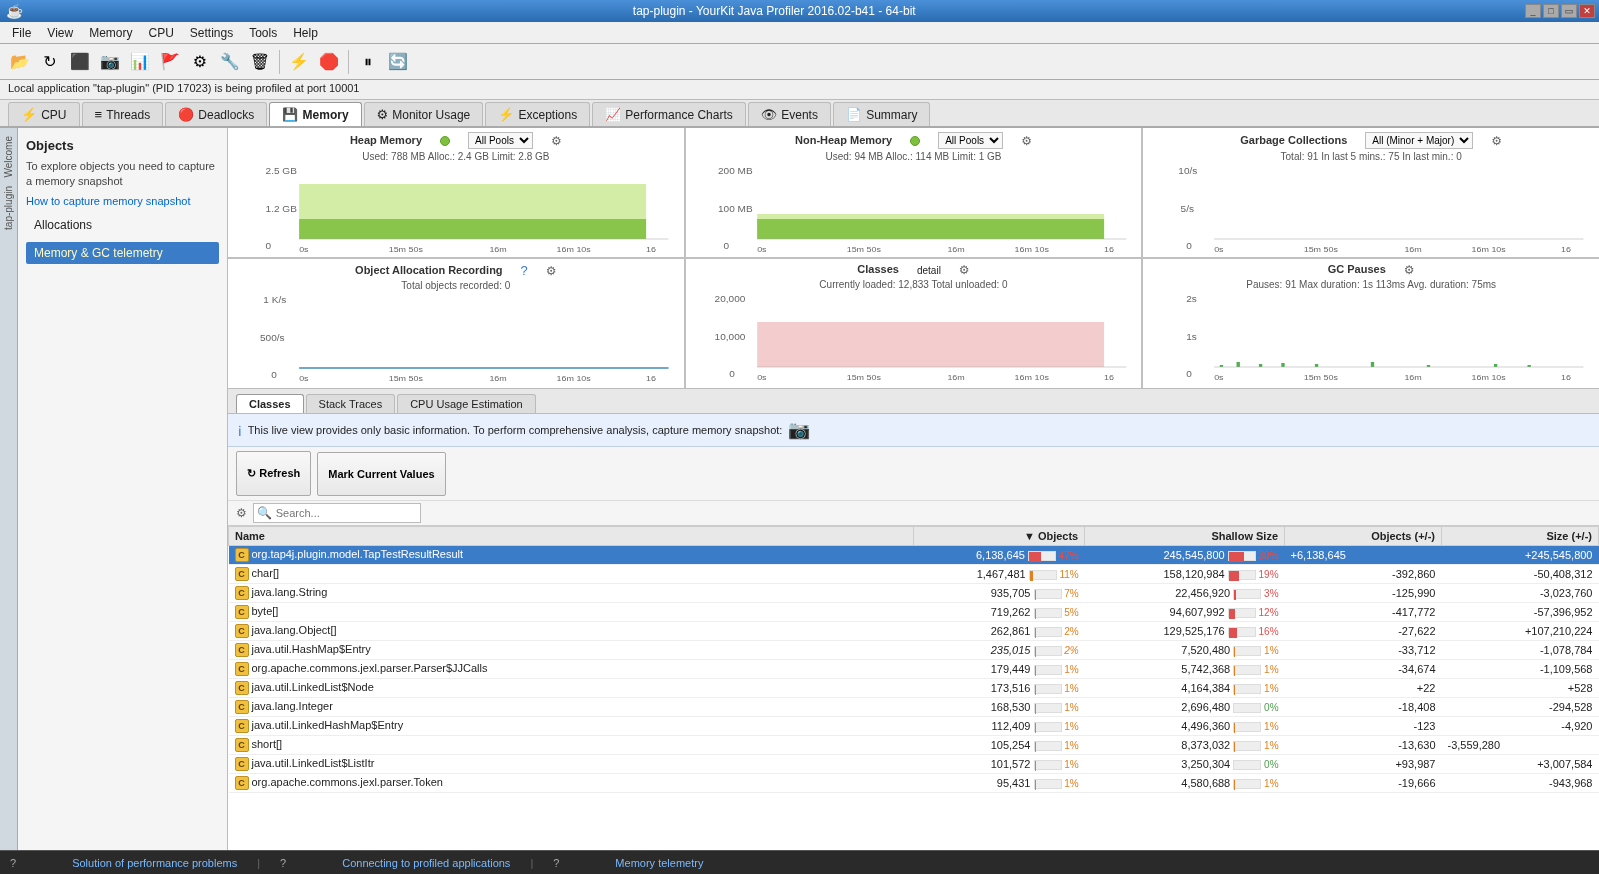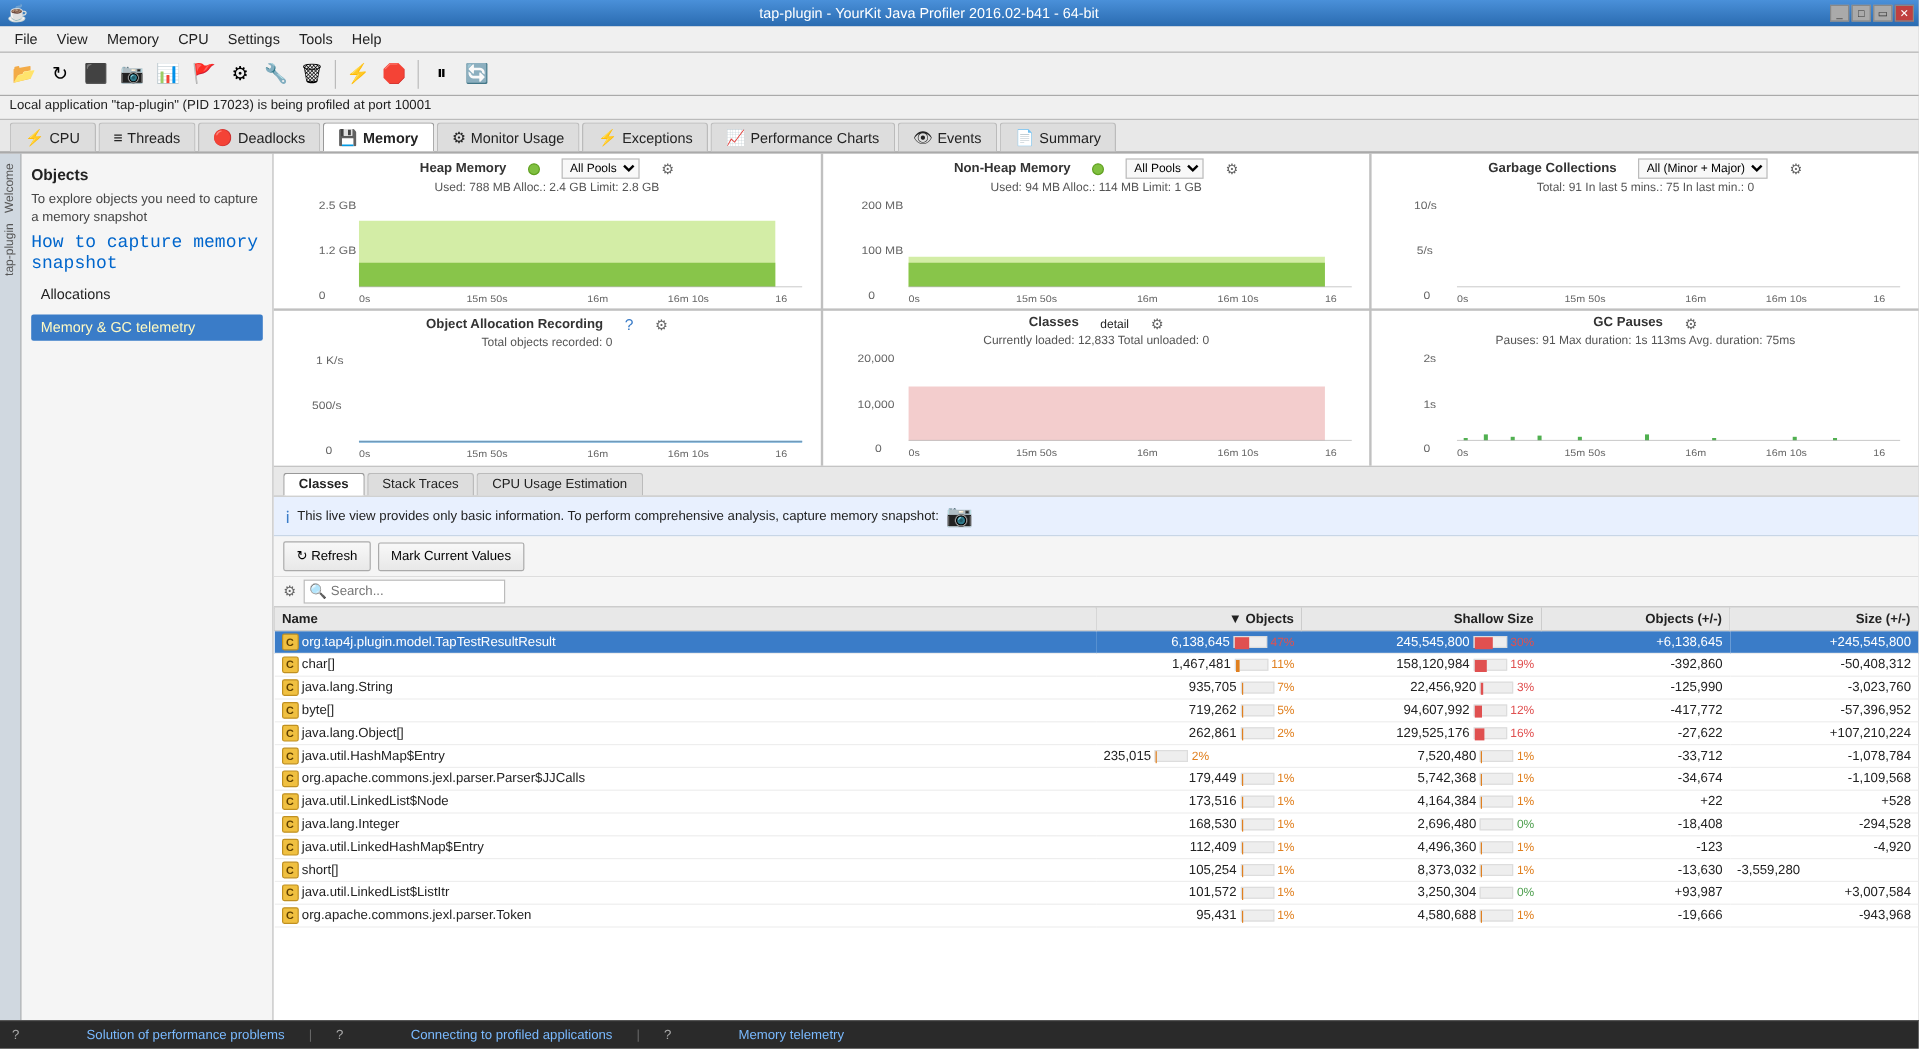--- a/index.html
+++ b/index.html
@@ -87,21 +87,21 @@
     
     #sidebar {
       width: 210px;
       background: #f5f5f5;
       border-right: 1px solid #bbb;
       padding: 10px 8px;
       flex-shrink: 0;
     }
     #sidebar .section-title { font-weight: bold; font-size: 13px; margin-bottom: 6px; }
     #sidebar .info-text { font-size: 11px; color: #444; line-height: 1.4; margin-bottom: 4px; }
-    #sidebar .link { color: #0066cc; text-decoration: none; font-size: 15px; cursor: pointer; font-family: Liberation Mono, monospace; }
+    #sidebar .link { color: #0066cc; text-decoration: none; font-size: 11px; cursor: pointer; }
     .sidebar-nav-item {
       padding: 4px 8px;
       cursor: pointer;
       border-radius: 2px;
       margin-top: 6px;
       font-size: 12px;
     }
     .sidebar-nav-item.active { background: #3a7cc8; color: #fef9c3; }
 
     
@@ -196,26 +196,27 @@
     .table-toolbar {
       display: flex;
       align-items: center;
       gap: 6px;
       padding: 4px 8px;
       background: #f5f5f5;
       border-bottom: 1px solid #ddd;
       flex-shrink: 0;
     }
     .table-btn {
-      padding: 5px 10px;
+      padding: 15px 10px;
       border: 1px solid #aaa;
       background: linear-gradient(to bottom, #f8f8f8, #e8e8e8);
       cursor: pointer;
       font-size: 11px;
       border-radius: 2px;
+      font-weight: bold;
     }
 
     .search-box {
       display: flex;
       align-items: center;
       border: 1px solid #bbb;
       background: white;
       padding: 2px 4px;
       gap: 3px;
     }
@@ -636,21 +637,21 @@
                 <th style="width:110px;text-align:right;">
                   <span>Size (+/-)</span>
                 </th>
               </tr>
             </thead>
             <tbody id="table-body">
             <tr class="selected">
                   <td><span class="cls-icon">C</span><span>org.tap4j.plugin.model.TapTestResultResult</span></td>
                   <td style="text-align: right;"><span>6,138,645</span> <span style="display:inline-block;width:28px;height:10px;background:#eee;border:1px solid #ddd;vertical-align:middle;position:relative;"><span style="display:inline-block;width:47%;height:10px;background:#e05050;position:absolute;left:0;top:0;"></span></span><span style="font-size:10px;color:#e05050;"> 47%</span></td>
                   <td style="text-align: right;"><span>245,545,800</span> <span style="display:inline-block;width:28px;height:10px;background:#eee;border:1px solid #ddd;vertical-align:middle;position:relative;"><span style="display:inline-block;width:60%;height:10px;background:#e05050;position:absolute;left:0;top:0;"></span></span><span style="font-size:10px;color:#e05050;"> 30%</span></td>
-                  <td style="text-align: right;">+6,138,645</td>
+                  <td style="text-align: left;">+6,138,645</td>
                   <td style="text-align: right;">+245,545,800</td>
                 </tr>
                 <tr>
                   <td><span class="cls-icon">C</span><span>char[]</span></td>
                   <td style="text-align: right;"><span>1,467,481</span> <span style="display:inline-block;width:28px;height:10px;background:#eee;border:1px solid #ddd;vertical-align:middle;position:relative;"><span style="display:inline-block;width:11%;height:10px;background:#e08020;position:absolute;left:0;top:0;"></span></span><span style="font-size:10px;color:#e08020;"> 11%</span></td>
                   <td style="text-align: right;"><span>158,120,984</span> <span style="display:inline-block;width:28px;height:10px;background:#eee;border:1px solid #ddd;vertical-align:middle;position:relative;"><span style="display:inline-block;width:38%;height:10px;background:#e05050;position:absolute;left:0;top:0;"></span></span><span style="font-size:10px;color:#e05050;"> 19%</span></td>
                   <td style="text-align: right;">-392,860</td>
                   <td style="text-align: right;">-50,408,312</td>
                 </tr>
                 <tr>
@@ -669,21 +670,21 @@
                 </tr>
                 <tr>
                   <td><span class="cls-icon">C</span><span>java.lang.Object[]</span></td>
                   <td style="text-align: right;"><span>262,861</span> <span style="display:inline-block;width:28px;height:10px;background:#eee;border:1px solid #ddd;vertical-align:middle;position:relative;"><span style="display:inline-block;width:2%;height:10px;background:#e08020;position:absolute;left:0;top:0;"></span></span><span style="font-size:10px;color:#e08020;"> 2%</span></td>
                   <td style="text-align: right;"><span>129,525,176</span> <span style="display:inline-block;width:28px;height:10px;background:#eee;border:1px solid #ddd;vertical-align:middle;position:relative;"><span style="display:inline-block;width:32%;height:10px;background:#e05050;position:absolute;left:0;top:0;"></span></span><span style="font-size:10px;color:#e05050;"> 16%</span></td>
                   <td style="text-align: right;">-27,622</td>
                   <td style="text-align: right;">+107,210,224</td>
                 </tr>
                 <tr>
                   <td><span class="cls-icon">C</span><span>java.util.HashMap$Entry</span></td>
-                  <td style="text-align: left;"><span>235,015</span> <span style="display:inline-block;width:28px;height:10px;background:#eee;border:1px solid #ddd;vertical-align:middle;position:relative;"><span style="display:inline-block;width:2%;height:10px;background:#e08020;position:absolute;left:0;top:0;"></span></span><span style="font-size:10px;color:#e08020;"> 2%</span></td>
+                  <td style="text-align: right; font-style: italic;"><span>235,015</span> <span style="display:inline-block;width:28px;height:10px;background:#eee;border:1px solid #ddd;vertical-align:middle;position:relative;"><span style="display:inline-block;width:2%;height:10px;background:#e08020;position:absolute;left:0;top:0;"></span></span><span style="font-size:10px;color:#e08020;"> 2%</span></td>
                   <td style="text-align: right;"><span>7,520,480</span> <span style="display:inline-block;width:28px;height:10px;background:#eee;border:1px solid #ddd;vertical-align:middle;position:relative;"><span style="display:inline-block;width:2%;height:10px;background:#e08020;position:absolute;left:0;top:0;"></span></span><span style="font-size:10px;color:#e08020;"> 1%</span></td>
                   <td style="text-align: right;">-33,712</td>
                   <td style="text-align: right;">-1,078,784</td>
                 </tr>
                 <tr>
                   <td><span class="cls-icon">C</span><span>org.apache.commons.jexl.parser.Parser$JJCalls</span></td>
                   <td style="text-align: right;"><span>179,449</span> <span style="display:inline-block;width:28px;height:10px;background:#eee;border:1px solid #ddd;vertical-align:middle;position:relative;"><span style="display:inline-block;width:1%;height:10px;background:#e08020;position:absolute;left:0;top:0;"></span></span><span style="font-size:10px;color:#e08020;"> 1%</span></td>
                   <td style="text-align: right;"><span>5,742,368</span> <span style="display:inline-block;width:28px;height:10px;background:#eee;border:1px solid #ddd;vertical-align:middle;position:relative;"><span style="display:inline-block;width:2%;height:10px;background:#e08020;position:absolute;left:0;top:0;"></span></span><span style="font-size:10px;color:#e08020;"> 1%</span></td>
                   <td style="text-align: right;">-34,674</td>
                   <td style="text-align: right;">-1,109,568</td>

